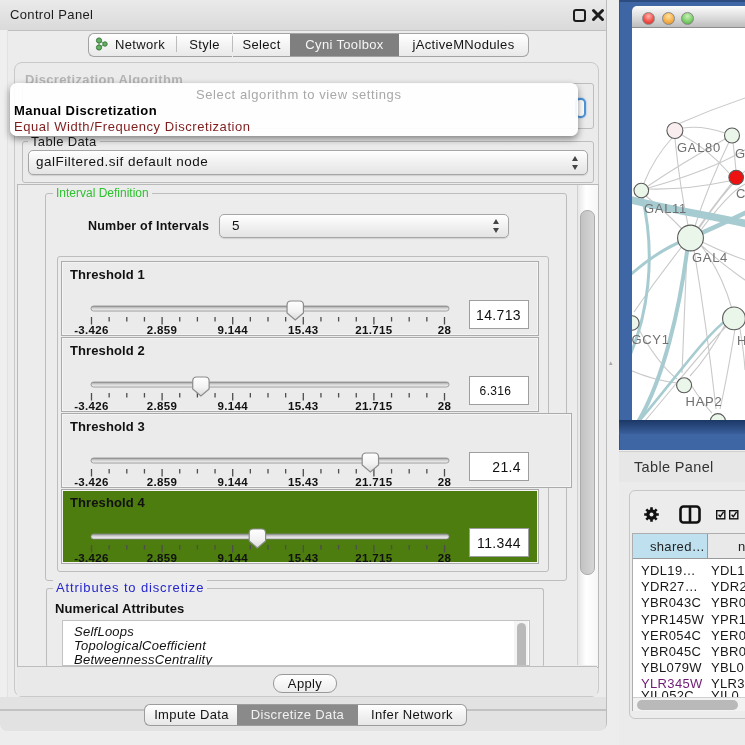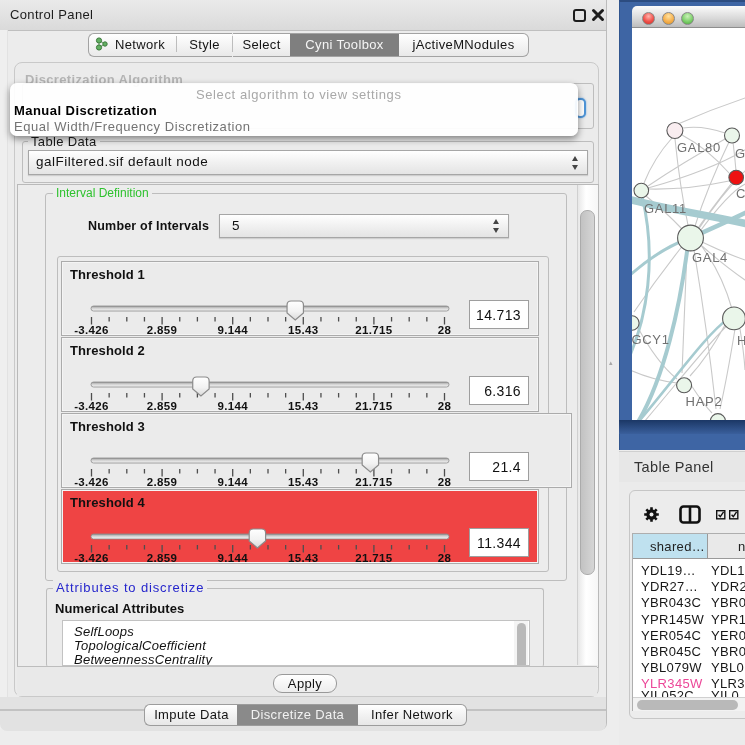--- a/index.html
+++ b/index.html
@@ -1,18 +1,18 @@
 <!DOCTYPE html>
 <html><head><meta charset="utf-8">
 <style>
 html,body{margin:0;padding:0;}
 body{width:745px;height:745px;position:relative;overflow:hidden;background:#ededed;
   font-family:"Liberation Sans",sans-serif;letter-spacing:0.35px;-webkit-font-smoothing:antialiased;}
 .abs{position:absolute;}
-.combo{position:absolute;border:1px solid #a6a6a6;border-radius:0;
+.combo{position:absolute;border:1px solid #a6a6a6;border-radius:5px;
   background:linear-gradient(#ffffff,#f2f2f2 45%,#e4e4e4);box-shadow:0 1px 1px rgba(0,0,0,0.12);}
 .combo .txt{position:absolute;left:7px;top:3px;font-size:13.5px;letter-spacing:0.5px;color:#111;}
 .stepper{position:absolute;right:7px;top:50%;width:9px;height:16px;margin-top:-8px;}
 .stepper:before{content:"";position:absolute;left:1px;top:1px;border-left:3.5px solid transparent;
   border-right:3.5px solid transparent;border-bottom:5px solid #444;}
 .stepper:after{content:"";position:absolute;left:1px;bottom:1px;border-left:3.5px solid transparent;
   border-right:3.5px solid transparent;border-top:5px solid #444;}
 .gtitle{position:absolute;font-size:13px;}
 .gbox{position:absolute;border:1px solid #bdbdbd;border-radius:3px;}
 </style></head><body>
@@ -105,21 +105,21 @@
         <rect x="29.0" y="44" width="358.0" height="5" rx="2.5" fill="url(#tr1)" stroke="#8c8c8c" stroke-width="0.8"></rect>
         <path d="M29.50 55 V62.5 M47.15 55 V59.4 M64.80 55 V59.4 M82.45 55 V59.4 M100.10 55 V62.5 M117.75 55 V59.4 M135.40 55 V59.4 M153.05 55 V59.4 M170.70 55 V62.5 M188.35 55 V59.4 M206.00 55 V59.4 M223.65 55 V59.4 M241.30 55 V62.5 M258.95 55 V59.4 M276.60 55 V59.4 M294.25 55 V59.4 M311.90 55 V62.5 M329.55 55 V59.4 M347.20 55 V59.4 M364.85 55 V59.4 M382.50 55 V62.5" stroke="#4e4e4e" stroke-width="1.3" fill="none"></path>
         <text x="29.5" y="72" font-size="11.5" font-weight="bold" fill="#111" text-anchor="middle" font-family="Liberation Sans">-3.426</text>
         <text x="100.1" y="72" font-size="11.5" font-weight="bold" fill="#111" text-anchor="middle" font-family="Liberation Sans">2.859</text>
         <text x="170.7" y="72" font-size="11.5" font-weight="bold" fill="#111" text-anchor="middle" font-family="Liberation Sans">9.144</text>
         <text x="241.3" y="72" font-size="11.5" font-weight="bold" fill="#111" text-anchor="middle" font-family="Liberation Sans">15.43</text>
         <text x="311.9" y="72" font-size="11.5" font-weight="bold" fill="#111" text-anchor="middle" font-family="Liberation Sans">21.715</text>
         <text x="382.5" y="72" font-size="11.5" font-weight="bold" fill="#111" text-anchor="middle" font-family="Liberation Sans">28</text>
         <path d="M130.72932603576658 43 Q130.72932603576658 39 134.72932603576658 39 L143.12932603576655 39 Q147.12932603576655 39 147.12932603576655 43 L147.12932603576655 51 L138.92932603576656 58 L130.72932603576658 51 Z" fill="url(#tg1)" stroke="#8b8b8b" stroke-width="1.2"></path>
       </svg>
-<div class="abs" style="left:407px;top:38px;width:60px;height:29px;background:#ffffff;border:1px solid #9e9e9e;font-size:14px;color:#111;text-align:right;line-height:28px;padding-right:7px;box-sizing:border-box;">6.316</div>
+<div class="abs" style="left:407px;top:38px;width:60px;height:29px;background:#ffffff;border:1px solid #9e9e9e;font-size:12px;color:#111;text-align:center;line-height:28px;padding-right:7px;box-sizing:border-box;">6.316</div>
 </div>
 <div class="abs" style="left:61px;top:413px;width:476px;height:73px;background:#ebebeb;border:1px solid #ababab;box-shadow:inset 0 0 0 1px #f4f4f4;padding-left:33px;">
 <div class="abs" style="left:8px;top:5px;font-size:13px;font-weight:bold;letter-spacing:0.1px;color:#111;">Threshold 3</div>
 <svg class="abs" style="left:0;top:0;" width="476" height="73" viewBox="0 0 476 73">
         <defs>
           <linearGradient id="tg2" x1="0" y1="0" x2="0" y2="1">
             <stop offset="0" stop-color="#ffffff"></stop>
             <stop offset="0.55" stop-color="#f2f2f2"></stop>
             <stop offset="1" stop-color="#dadada"></stop>
           </linearGradient>
@@ -134,21 +134,21 @@
         <text x="29.5" y="72" font-size="11.5" font-weight="bold" fill="#111" text-anchor="middle" font-family="Liberation Sans">-3.426</text>
         <text x="100.1" y="72" font-size="11.5" font-weight="bold" fill="#111" text-anchor="middle" font-family="Liberation Sans">2.859</text>
         <text x="170.7" y="72" font-size="11.5" font-weight="bold" fill="#111" text-anchor="middle" font-family="Liberation Sans">9.144</text>
         <text x="241.3" y="72" font-size="11.5" font-weight="bold" fill="#111" text-anchor="middle" font-family="Liberation Sans">15.43</text>
         <text x="311.9" y="72" font-size="11.5" font-weight="bold" fill="#111" text-anchor="middle" font-family="Liberation Sans">21.715</text>
         <text x="382.5" y="72" font-size="11.5" font-weight="bold" fill="#111" text-anchor="middle" font-family="Liberation Sans">28</text>
         <path d="M300.1639343218991 43 Q300.1639343218991 39 304.1639343218991 39 L312.56393432189907 39 Q316.56393432189907 39 316.56393432189907 43 L316.56393432189907 51 L308.3639343218991 58 L300.1639343218991 51 Z" fill="url(#tg2)" stroke="#8b8b8b" stroke-width="1.2"></path>
       </svg>
 <div class="abs" style="left:407px;top:38px;width:60px;height:29px;background:#ffffff;border:1px solid #9e9e9e;font-size:14px;color:#111;text-align:right;line-height:28px;padding-right:7px;box-sizing:border-box;">21.4</div>
 </div>
-<div class="abs" style="left:61px;top:489px;width:476px;height:73px;background:#ef4444;border:1px solid #ababab;box-shadow:inset 0 0 0 1px #f4f4f4;">
+<div class="abs" style="left:61px;top:489px;width:476px;height:73px;background:#4d7c0f;border:1px solid #ababab;box-shadow:inset 0 0 0 1px #f4f4f4;">
 <div class="abs" style="left:8px;top:5px;font-size:13px;font-weight:bold;letter-spacing:0.1px;color:#111;">Threshold 4</div>
 <svg class="abs" style="left:0;top:0;" width="476" height="73" viewBox="0 0 476 73">
         <defs>
           <linearGradient id="tg3" x1="0" y1="0" x2="0" y2="1">
             <stop offset="0" stop-color="#ffffff"></stop>
             <stop offset="0.55" stop-color="#f2f2f2"></stop>
             <stop offset="1" stop-color="#dadada"></stop>
           </linearGradient>
           <linearGradient id="tr3" x1="0" y1="0" x2="0" y2="1">
             <stop offset="0" stop-color="#8f8f8f"></stop>
@@ -255,25 +255,25 @@
 <div class="abs" style="left:8px;top:61.400000000000006px;font-size:13px;color:#181818;">YBR043C</div>
 <div class="abs" style="left:78px;top:61.400000000000006px;font-size:13px;color:#181818;">YBR0</div>
 <div class="abs" style="left:8px;top:77.60000000000001px;font-size:13px;color:#181818;">YPR145W</div>
 <div class="abs" style="left:78px;top:77.60000000000001px;font-size:13px;color:#181818;">YPR1</div>
 <div class="abs" style="left:8px;top:93.80000000000001px;font-size:13px;color:#181818;">YER054C</div>
 <div class="abs" style="left:78px;top:93.80000000000001px;font-size:13px;color:#181818;">YER0</div>
 <div class="abs" style="left:8px;top:110.00000000000001px;font-size:13px;color:#181818;">YBR045C</div>
 <div class="abs" style="left:78px;top:110.00000000000001px;font-size:13px;color:#181818;">YBR0</div>
 <div class="abs" style="left:8px;top:126.20000000000002px;font-size:13px;color:#181818;">YBL079W</div>
 <div class="abs" style="left:78px;top:126.20000000000002px;font-size:13px;color:#181818;">YBL0</div>
-<div class="abs" style="left:8px;top:142.4px;font-size:13px;color:#ec4899;">YLR345W</div>
+<div class="abs" style="left:8px;top:142.4px;font-size:13px;color:#701a75;">YLR345W</div>
 <div class="abs" style="left:78px;top:142.4px;font-size:13px;color:#181818;">YLR3</div>
 <div class="abs" style="left:8px;top:153.5px;font-size:13px;color:#181818;">YIL052C</div>
 <div class="abs" style="left:78px;top:153.5px;font-size:13px;color:#181818;">YIL0</div>
 <div class="abs" style="left:0;top:163px;width:113px;height:14px;background:#f2f2f2;border-top:1px solid #d0d0d0;"></div>
 <div class="abs" style="left:4px;top:165.5px;width:101px;height:10px;border-radius:5px;background:#b9b9b9;"></div>
 </div>
 <div class="abs" style="left:609px;top:359px;width:6px;height:8px;color:#a8a8a8;font-size:7px;">▴</div>
 <div class="abs" style="left:25px;top:72px;font-size:13px;font-weight:bold;color:rgba(70,70,70,0.33);">Discretization Algorithm</div>
 <div class="abs" style="left:10px;top:83px;width:568px;height:53px;background:rgba(255,255,255,0.93);border-radius:7px;box-shadow:0 3px 7px rgba(0,0,0,0.45);">
     <div class="abs" style="left:186px;top:4px;font-size:13px;letter-spacing:0.6px;color:#a8a8a8;">Select algorithm to view settings</div>
     <div class="abs" style="left:4px;top:20px;font-size:13px;letter-spacing:0.45px;font-weight:bold;color:#000;">Manual Discretization</div>
-    <div class="abs" style="left:4px;top:36px;font-size:13px;letter-spacing:0.55px;color:#737373;">Equal Width/Frequency Discretization</div>
+    <div class="abs" style="left:4px;top:36px;font-size:13px;letter-spacing:0.55px;color:#7f1d1d;">Equal Width/Frequency Discretization</div>
   </div>
 </body></html>

